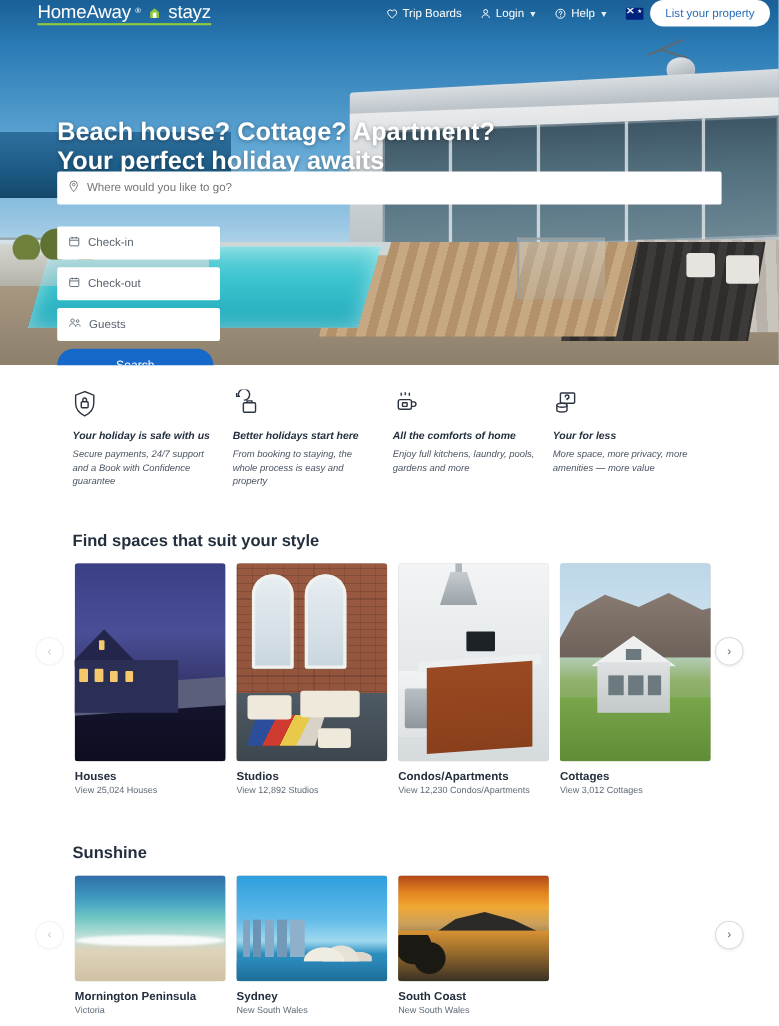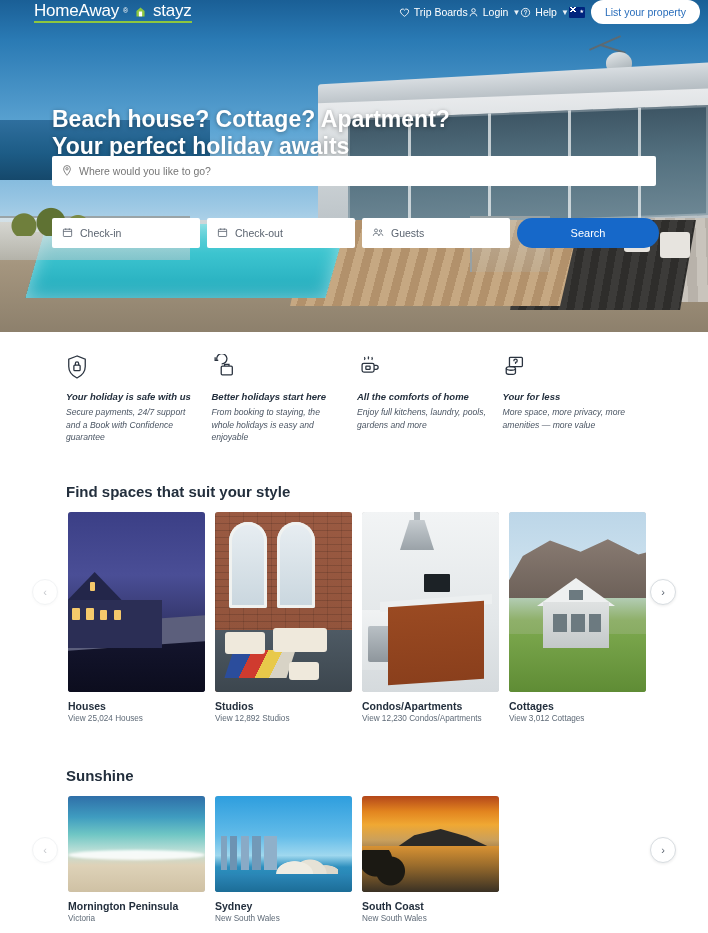--- a/index.html
+++ b/index.html
@@ -110,21 +110,21 @@
   }
   .logo {
     margin-left:10px; display:flex; align-items:center; gap:4px;
     color:#fff; font-size:17px; font-weight:400; letter-spacing:-.2px;
     border-bottom:2px solid #8dc63f; padding-bottom:1px; line-height:18px;
   }
   .logo-sup { font-size:7px; vertical-align:super; }
   .logo-house {
     width:13px; height:13px; display:inline-block; position:relative; margin:0 2px;
   }
-  .nav { margin-left:auto; display:flex; align-items:center; margin-right:6px; }
+  .nav { margin-left:auto; display:flex; align-items:center; gap:16px; margin-right:6px; }
   .nav-item {
     display:flex; align-items:center; gap:4px;
     color:#fff; font-size:10.5px; white-space:nowrap; cursor:pointer;
   }
   .nav-ico { display:inline-flex; align-items:center; }
   .chev { font-size:8px; opacity:.9; }
   .flag {
     width:16px; height:11px; position:relative; overflow:hidden;
     background:#00247d; border-radius:1px;
   }
@@ -154,21 +154,21 @@
   .search-wrap { position:absolute; left:52px; top:156px; z-index:30; }
   .search-top {
     width:604px; height:30px; background:#fff; border-radius:2px;
     display:flex; align-items:center; padding:0 10px; gap:7px;
   }
   .search-top input {
     border:none; outline:none; font-size:10.5px; color:#333;
     font-family:"Liberation Sans", sans-serif; width:100%;
   }
   .search-top input::placeholder { color:#767676; }
-  .search-row { display:flex; gap:7px; margin-top:32px; }
+  .search-row { display:flex; gap:7px; margin-top:20px;flex-direction:column; }
   .field {
     background:#fff; border-radius:2px; height:30px;
     display:flex; align-items:center; gap:7px; padding:0 10px;
     font-size:10.5px; color:#5b6470; cursor:pointer;
   }
   .f-checkin { width:148px; }
   .f-checkout { width:148px; }
   .f-guests { width:148px; }
   .search-btn {
     width:142px; height:30px; background:#1668c9; color:#fff;
@@ -527,21 +527,21 @@
     <div class="vp">
       <div class="vp-ico">
         <svg width="24" height="26" viewBox="0 0 26 28" fill="none" stroke="#2b3440" stroke-width="1.4">
           <path d="M10.5 10.5A5.5 5.5 0 1 0 5.4 6.6"></path>
             <path d="M3.4 3.4v3.4h3.4"></path>
           <rect x="10" y="13" width="12" height="9.5" rx="1.2"></rect>
           <path d="M13.6 13v-1.8h4.8V13"></path>
         </svg>
       </div>
       <h3>Better holidays start here</h3>
-      <p>From booking to staying, the whole holidays is easy and enjoyable</p>
+      <p>From booking to staying, the whole process is easy and property</p>
     </div>
 
     <div class="vp">
       <div class="vp-ico">
         <svg width="24" height="26" viewBox="0 0 26 28" fill="none" stroke="#2b3440" stroke-width="1.4">
           <path d="M8 3.2c.8 1 .8 2 0 3M12 2.6c.8 1 .8 2 0 3M16 3.2c.8 1 .8 2 0 3"></path>
           <rect x="5.5" y="10" width="13" height="9.5" rx="2"></rect>
           <path d="M18.5 12.2h2.2a2.2 2.2 0 0 1 0 4.4h-2.2"></path>
           <rect x="9.6" y="13" width="4.6" height="3.6" rx=".6"></rect>
         </svg>

